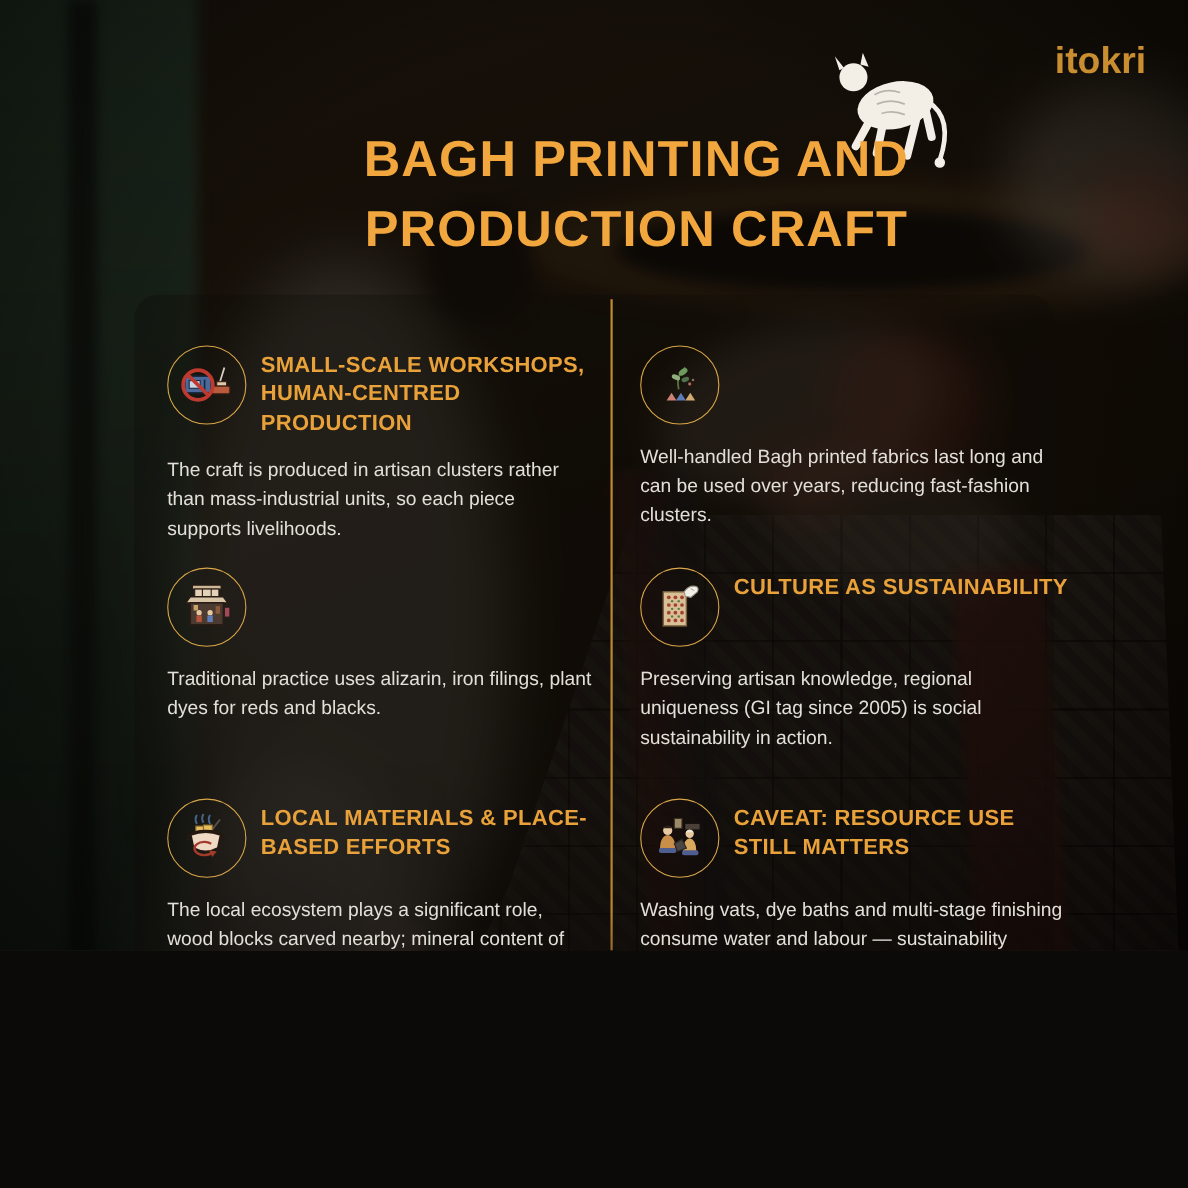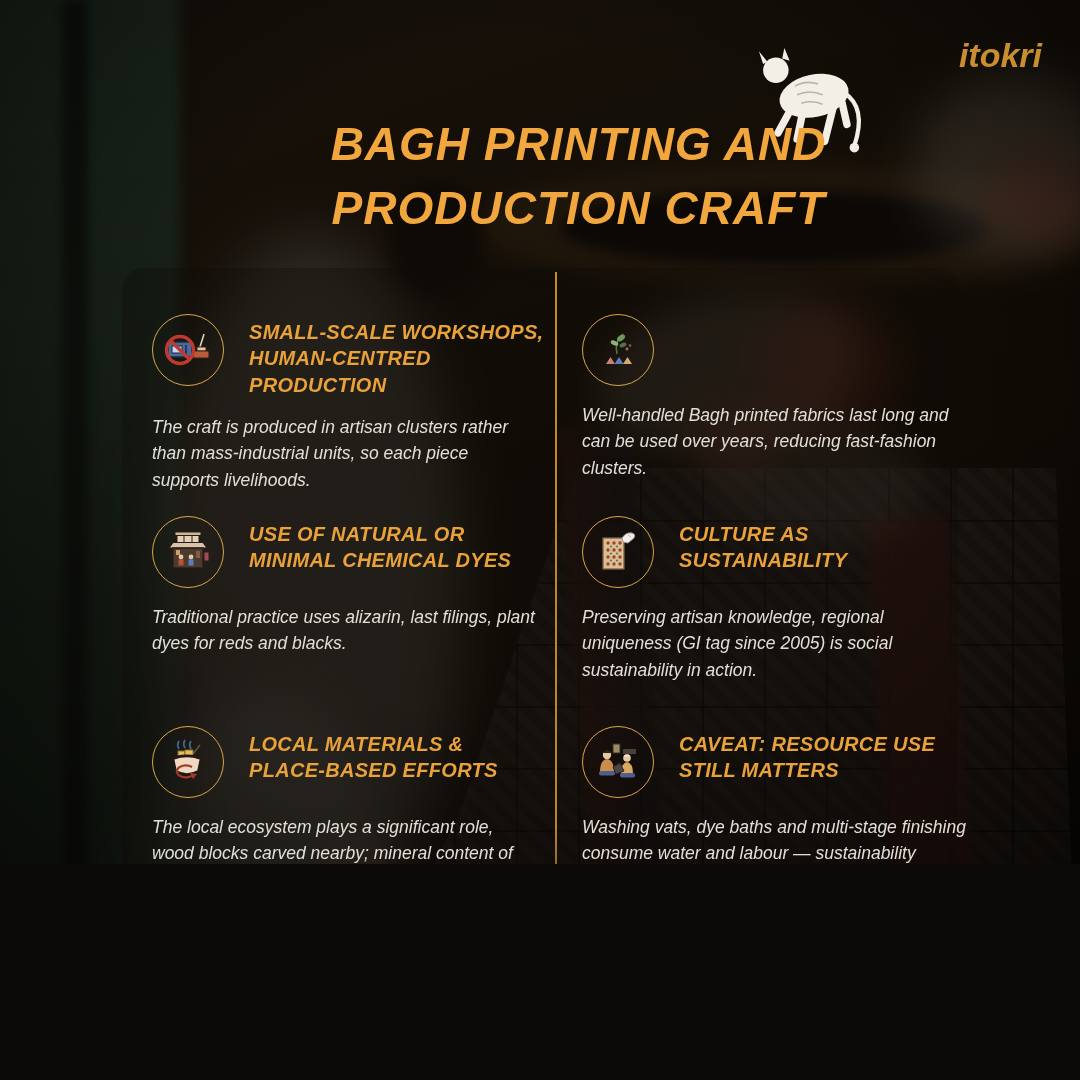--- a/index.html
+++ b/index.html
@@ -1,18 +1,18 @@
 <!DOCTYPE html>
 <html><head>
 <meta charset="utf-8">
 <style>
   html,body{margin:0;padding:0;background:#0c0a08;}
   .canvas{
     position:relative;width:1080px;height:864px;overflow:hidden;
-    font-family:"Liberation Sans",sans-serif;background:linear-gradient(160deg,#221a12 0%,#181208 55%,#0e0b08 100%);font-style:italic;
+    font-family:"Liberation Sans",sans-serif;background:linear-gradient(160deg,#221a12 0%,#181208 55%,#0e0b08 100%);
   }
   
   .bg,.bg *{position:absolute;}
   .blob{border-radius:50%;filter:blur(18px);}
   .b-green-wall{left:-30px;top:-20px;width:210px;height:1140px;border-radius:0;
     background:linear-gradient(#2a4434,#1b2b21 55%,#223428);filter:blur(6px);opacity:.95;}
   .b-door-line{left:62px;top:0;width:26px;height:1080px;border-radius:0;background:#0d140f;filter:blur(5px);opacity:.85;}
   .b-table{left:470px;top:165px;width:640px;height:120px;background:#3a2a16;filter:blur(10px);opacity:.7;}
   .b-blocks{left:560px;top:190px;width:430px;height:75px;background:#0b0908;filter:blur(7px);opacity:.95;}
   .b-cloth-tr{left:915px;top:75px;width:200px;height:180px;background:#d4c5b2;filter:blur(24px);opacity:.28;}
@@ -47,21 +47,21 @@
   
   .panel{position:absolute;left:122px;top:268px;width:836px;height:707px;border-radius:22px;
     background:rgba(14,11,8,.34);z-index:2;}
   .divider{position:absolute;left:555px;top:272px;width:2px;height:694px;z-index:3;
     background:linear-gradient(180deg,#c08a30 0%,#b9842e 80%,rgba(185,132,46,.2) 100%);}
   
   .card{position:absolute;width:392px;z-index:5;}
   .c1{left:152px;top:314px;} .c2{left:582px;top:314px;}
   .c3{left:152px;top:516px;} .c4{left:582px;top:516px;}
   .c5{left:152px;top:726px;} .c6{left:582px;top:726px;}
-  .card-head{display:flex;align-items:flex-start;gap:25px;}
+  .card-head{display:flex;align-items:flex-start;gap:13px;}
   .icon-circle{flex:0 0 72px;width:72px;height:72px;border:1.6px solid #d9a648;border-radius:50%;
     display:flex;align-items:center;justify-content:center;box-sizing:border-box;}
   .card-title{margin:5px 0 0 0;color:#e9a13a;font-size:20px;font-weight:bold;letter-spacing:.3px;line-height:1.32;}
   .card-body{margin:16px 0 0 0;color:#e2dfd8;font-size:17.5px;line-height:1.5;max-width:388px;}
 </style>
 </head>
 <body>
 
 <div class="canvas">
 
@@ -167,23 +167,22 @@
           <rect x="9" y="18" width="30" height="20" fill="#4a3a30" stroke="#2a1c14" stroke-width="1.4"></rect>
           <circle cx="17" cy="27" r="2.4" fill="#e7c9a1"></circle>
           <rect x="14.5" y="29.5" width="5" height="6" fill="#b4543a"></rect>
           <circle cx="27" cy="27" r="2.4" fill="#e7c9a1"></circle>
           <rect x="24.5" y="29.5" width="5" height="6" fill="#5e7cb8"></rect>
           <rect x="12" y="20" width="4" height="5" fill="#c9a26a"></rect>
           <rect x="32" y="21" width="4" height="7" fill="#8a5a3a"></rect>
           <rect x="40" y="22" width="5" height="9" fill="#a04a5a" stroke="#2a1c14" stroke-width="1"></rect>
         </svg>
       </div>
-      <h3 class="card-title">USE OF NATURAL OR MINIMAL CHEMICAL DYES</h3>
-    </div>
-    <p class="card-body">Traditional practice uses alizarin, last filings, plant dyes for reds and blacks.</p>
+    </div>
+    <p class="card-body">Traditional practice uses alizarin, iron filings, plant dyes for reds and blacks.</p>
   </div>
 
   <div class="card c4">
     <div class="card-head">
       <div class="icon-circle">
         <svg width="42" height="46" viewBox="0 0 42 46">
           <rect x="6" y="9" width="21" height="31" fill="#d9c094" stroke="#7a6140" stroke-width="1.3"></rect>
           <g fill="#a33f34">
             <circle cx="11" cy="14" r="1.7"></circle>
               <circle cx="17" cy="14" r="1.7"></circle>

